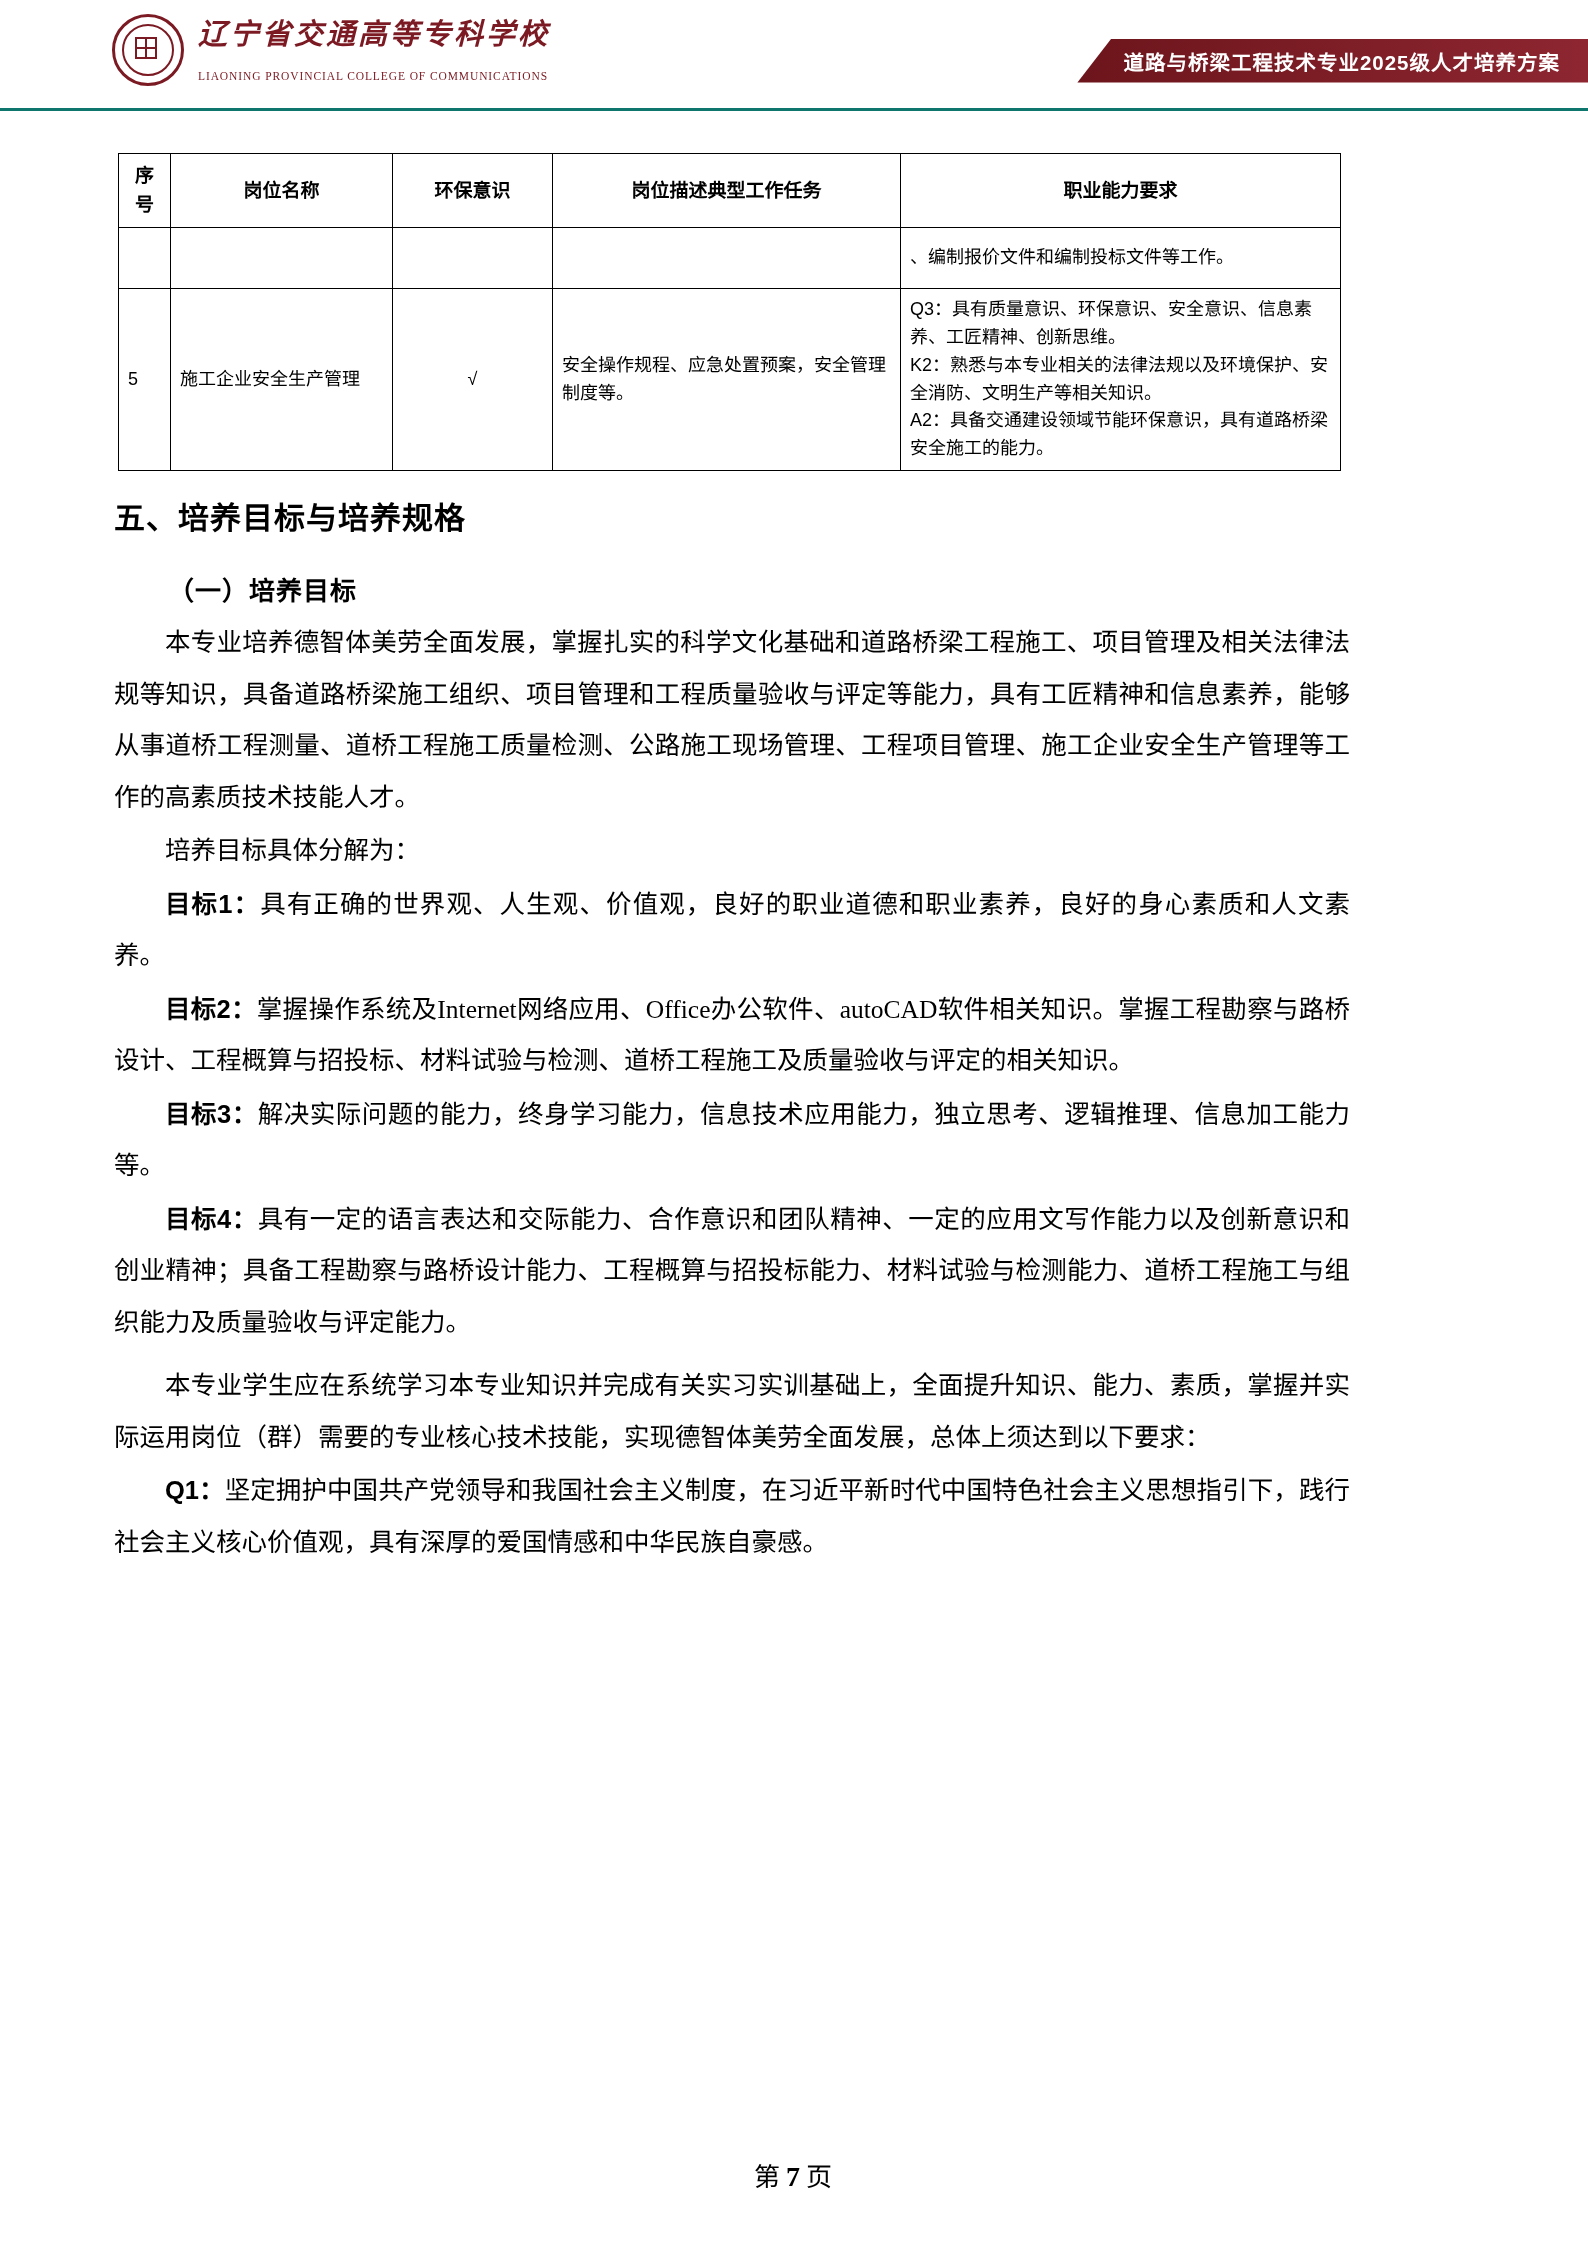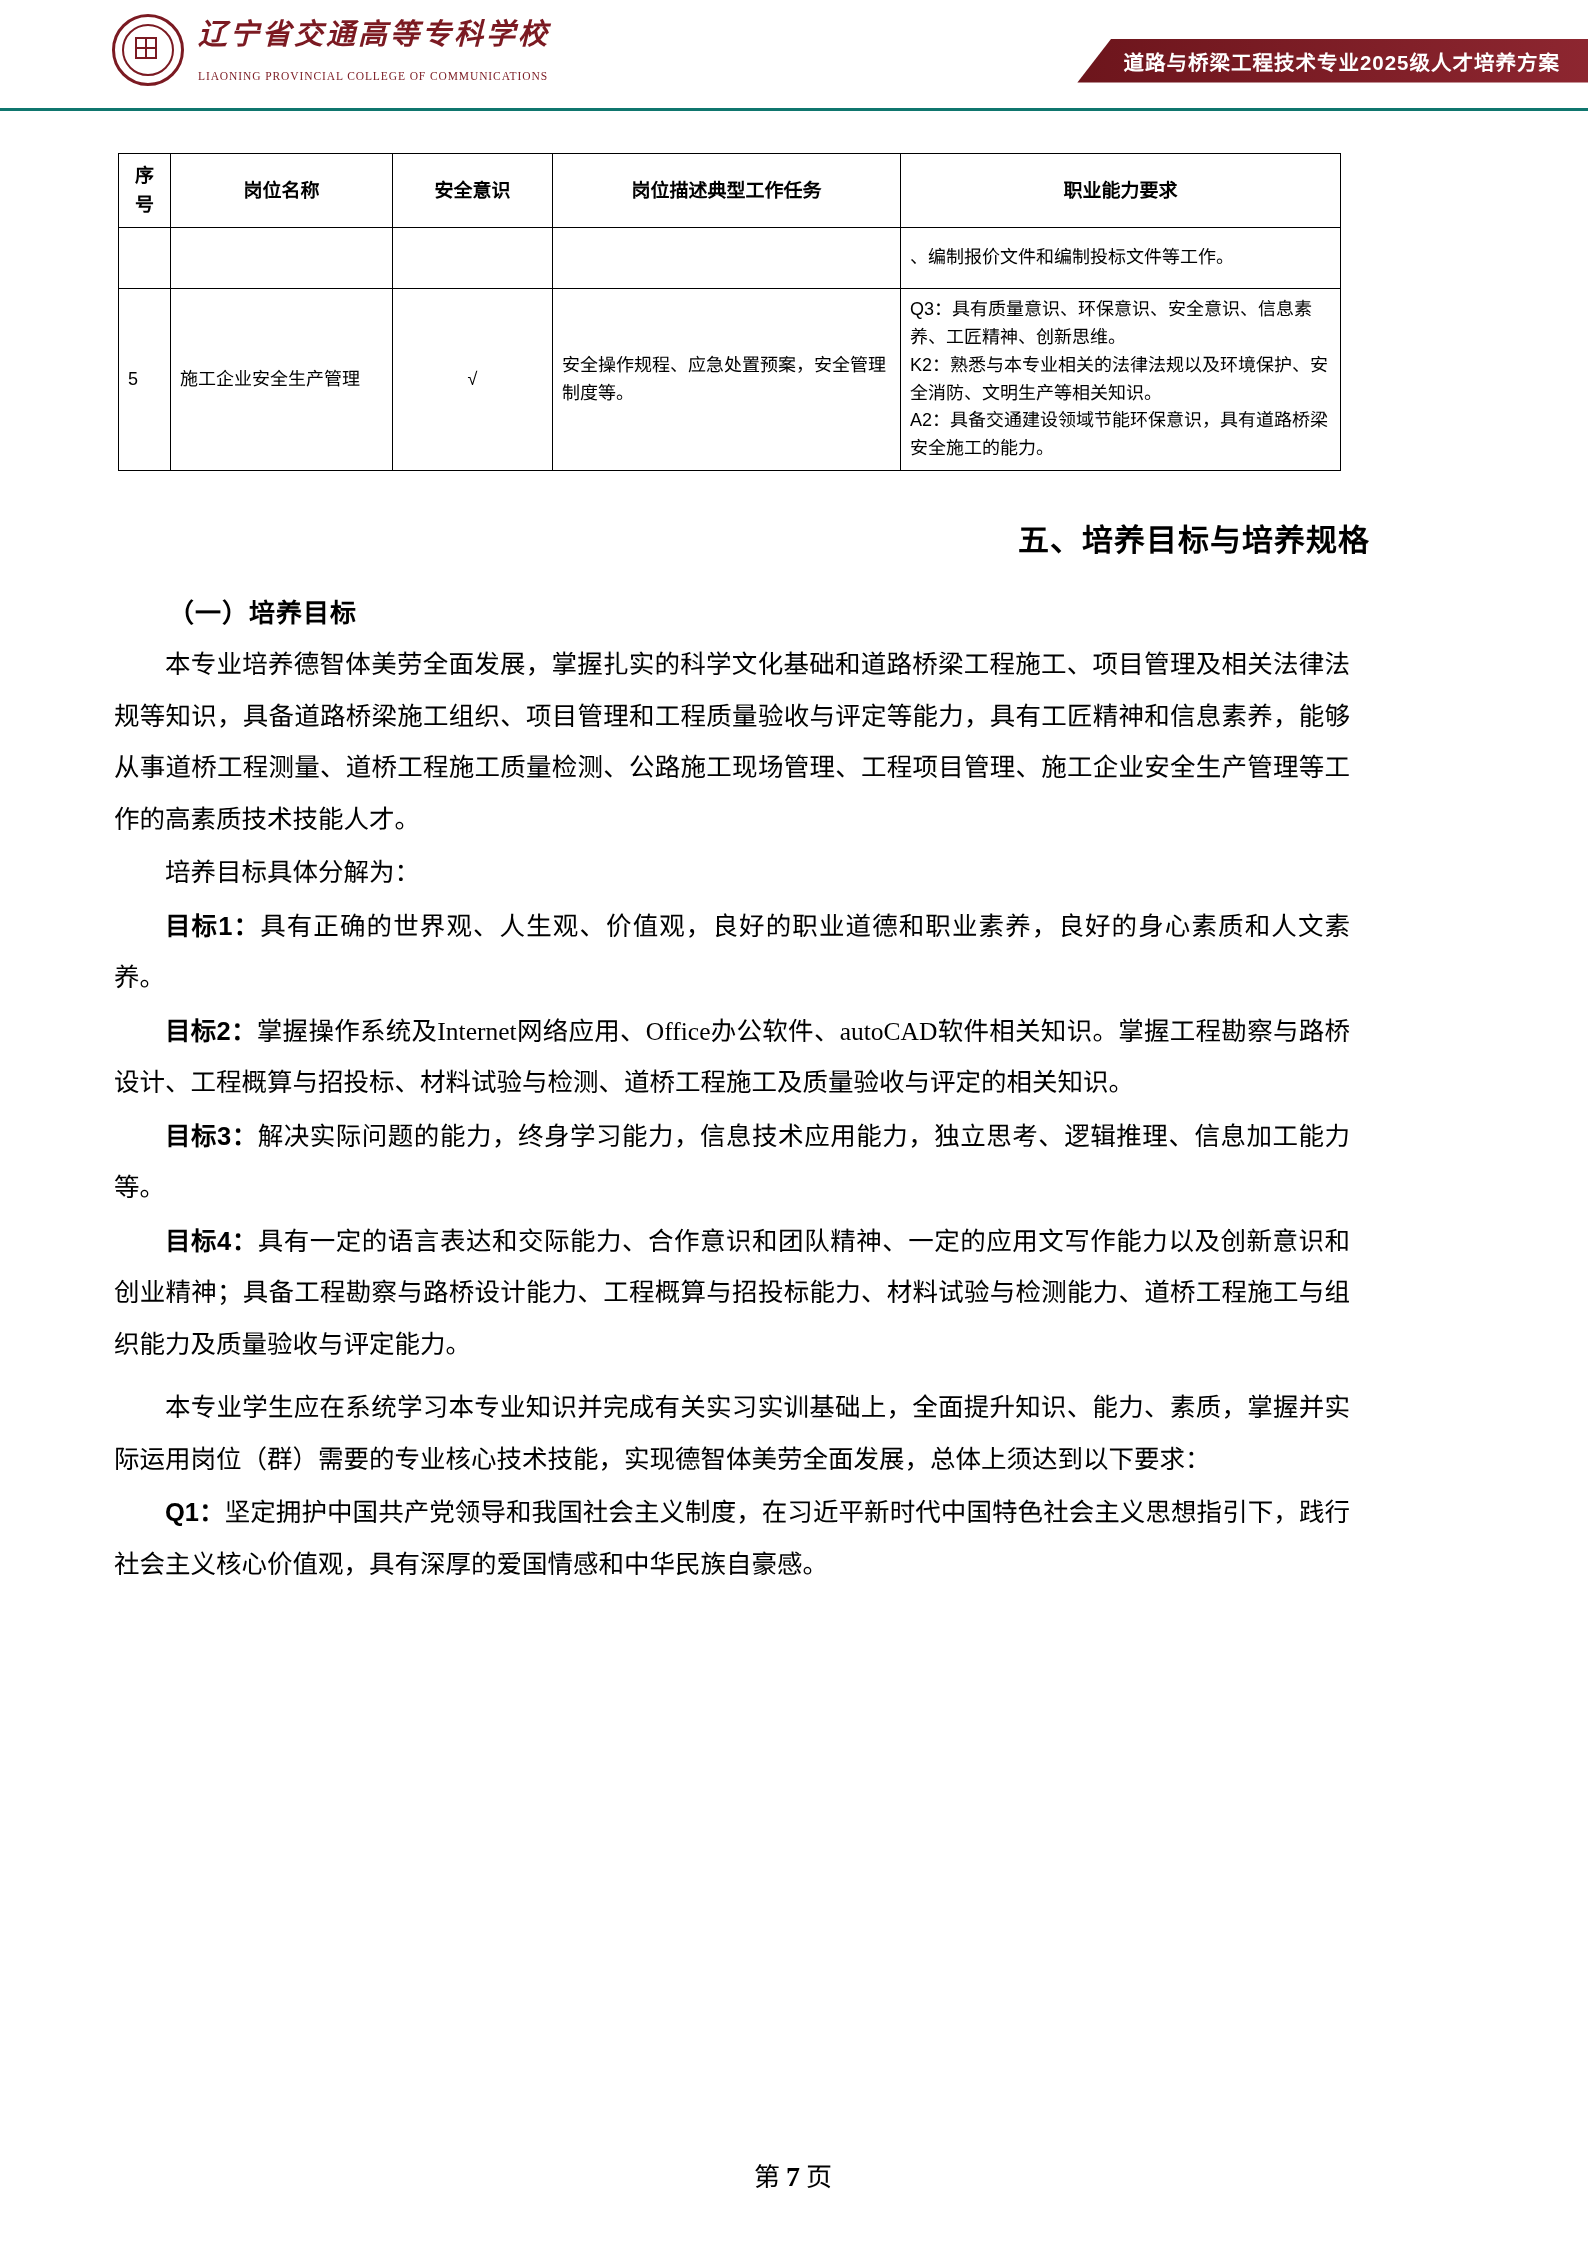--- a/index.html
+++ b/index.html
@@ -148,23 +148,22 @@
   td.c-req { vertical-align: middle; font-size: 17.5px; line-height: 1.6; }
   td.c-req-top { vertical-align: top; font-size: 17.5px; line-height: 1.6; }
 
   .row-cont td { height: 46px; }
 
   
   h2.section-title {
     font-family: "Liberation Sans", sans-serif;
     font-size: 31px;
     font-weight: bold;
-    margin: 44px 0 16px 14px;
+    margin: 22px 0 16px 14px;
     letter-spacing: 1px;
-    text-align: right;
   }
   h3.sub-title {
     font-family: "Liberation Sans", sans-serif;
     font-size: 26px;
     font-weight: bold;
     margin: 32px 0 10px 68px;
     letter-spacing: 1px;
   }
   p.para {
     font-family: "Liberation Serif", "DejaVu Serif", serif;
@@ -226,21 +225,21 @@
         <col class="col-0">
           <col class="col-1">
           <col class="col-2">
           <col class="col-3">
           <col class="col-4">
       </colgroup>
       <thead>
         <tr>
           <th>序号</th>
           <th>岗位名称</th>
-          <th>安全意识</th>
+          <th>环保意识</th>
           <th>岗位描述典型工作任务</th>
           <th>职业能力要求</th>
         </tr>
       </thead>
       <tbody>
         <tr class="row-cont">
           <td class="c-num"></td>
           <td class="c-name"></td>
           <td class="c-cat"></td>
           <td class="c-task"></td>

